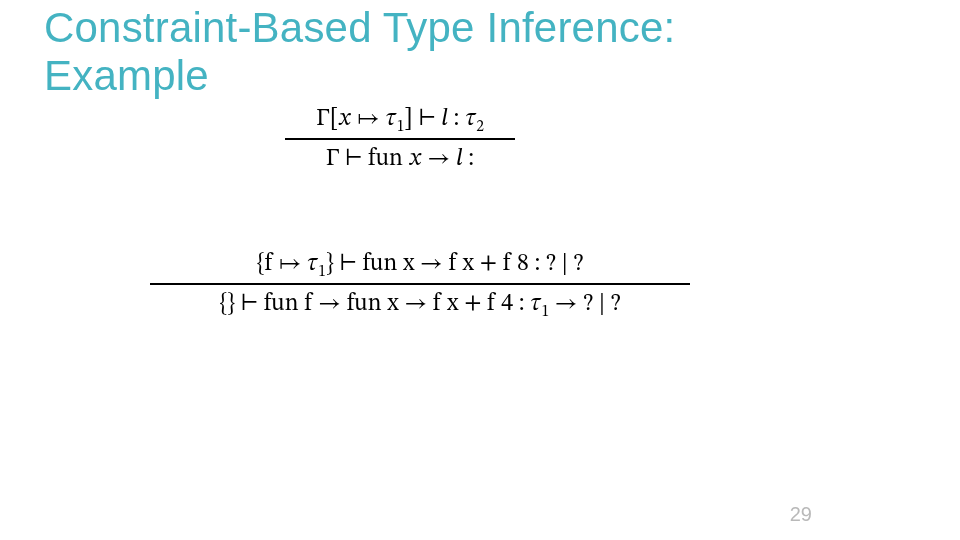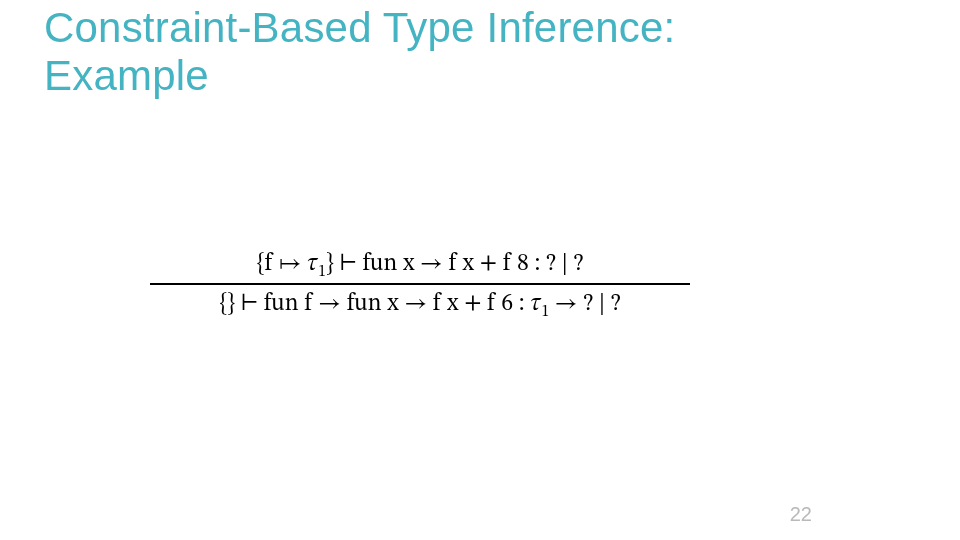--- a/index.html
+++ b/index.html
@@ -66,26 +66,35 @@
     font-family: "Segoe UI Light", "Segoe UI", Arial, sans-serif;
   }
 </style>
 </head>
 <body>
 
 <div class="slide">
 
   <div class="title">Constraint-Based Type Inference: Example</div>
 
+  <div class="rule rule-top">
+    <div class="numer">
+      <span>Γ[𝑥 ↦ 𝜏</span><span class="sub">1</span><span>] ⊢ 𝑙 : 𝜏</span><span class="sub">2</span>
+    </div>
+    <div class="fraction-line" style="width:230px;"></div>
+    <div class="denom">
+      <span>Γ ⊢ fun 𝑥 → 𝑙 :</span>
+    </div>
+  </div>
 
   <div class="rule rule-bottom">
     <div class="numer">
       <span>{f ↦ 𝜏</span><span class="sub">1</span><span>} ⊢ fun x → f x + f 8 : ? | ?</span>
     </div>
     <div class="fraction-line" style="width:540px;"></div>
     <div class="denom">
-      <span>{} ⊢ fun f → fun x → f x + f 6 : 𝜏</span><span class="sub">1</span><span> → ? | ?</span>
+      <span>{} ⊢ fun f → fun x → f x + f 4 : 𝜏</span><span class="sub">1</span><span> → ? | ?</span>
     </div>
   </div>
 
-  <div class="page-num">22</div>
+  <div class="page-num">29</div>
 
 </div>
 
 </body></html>

